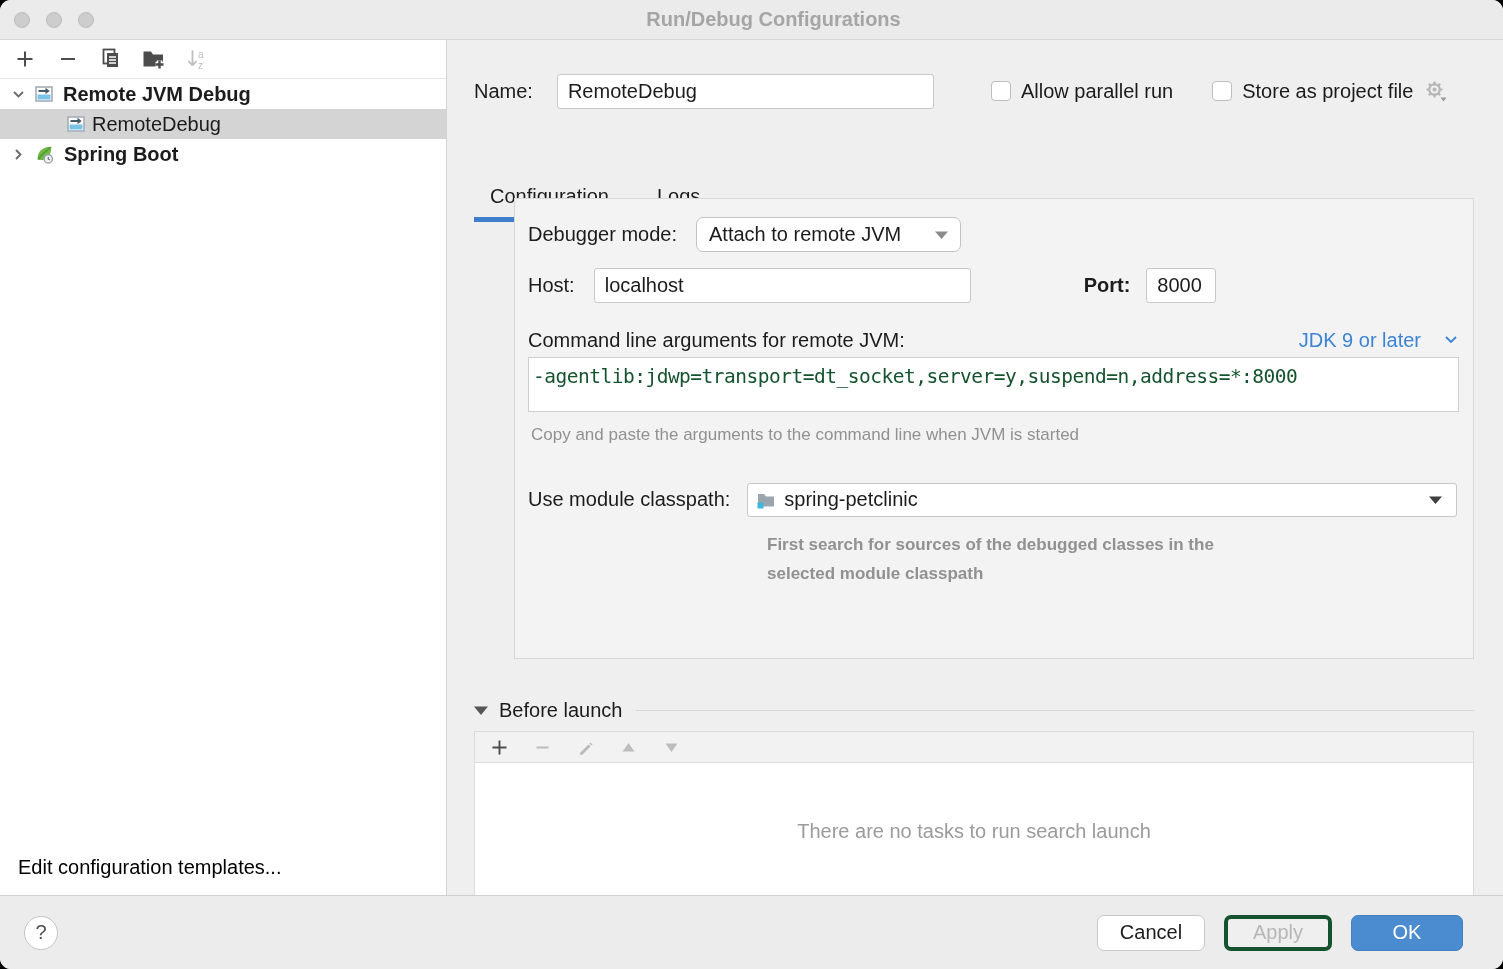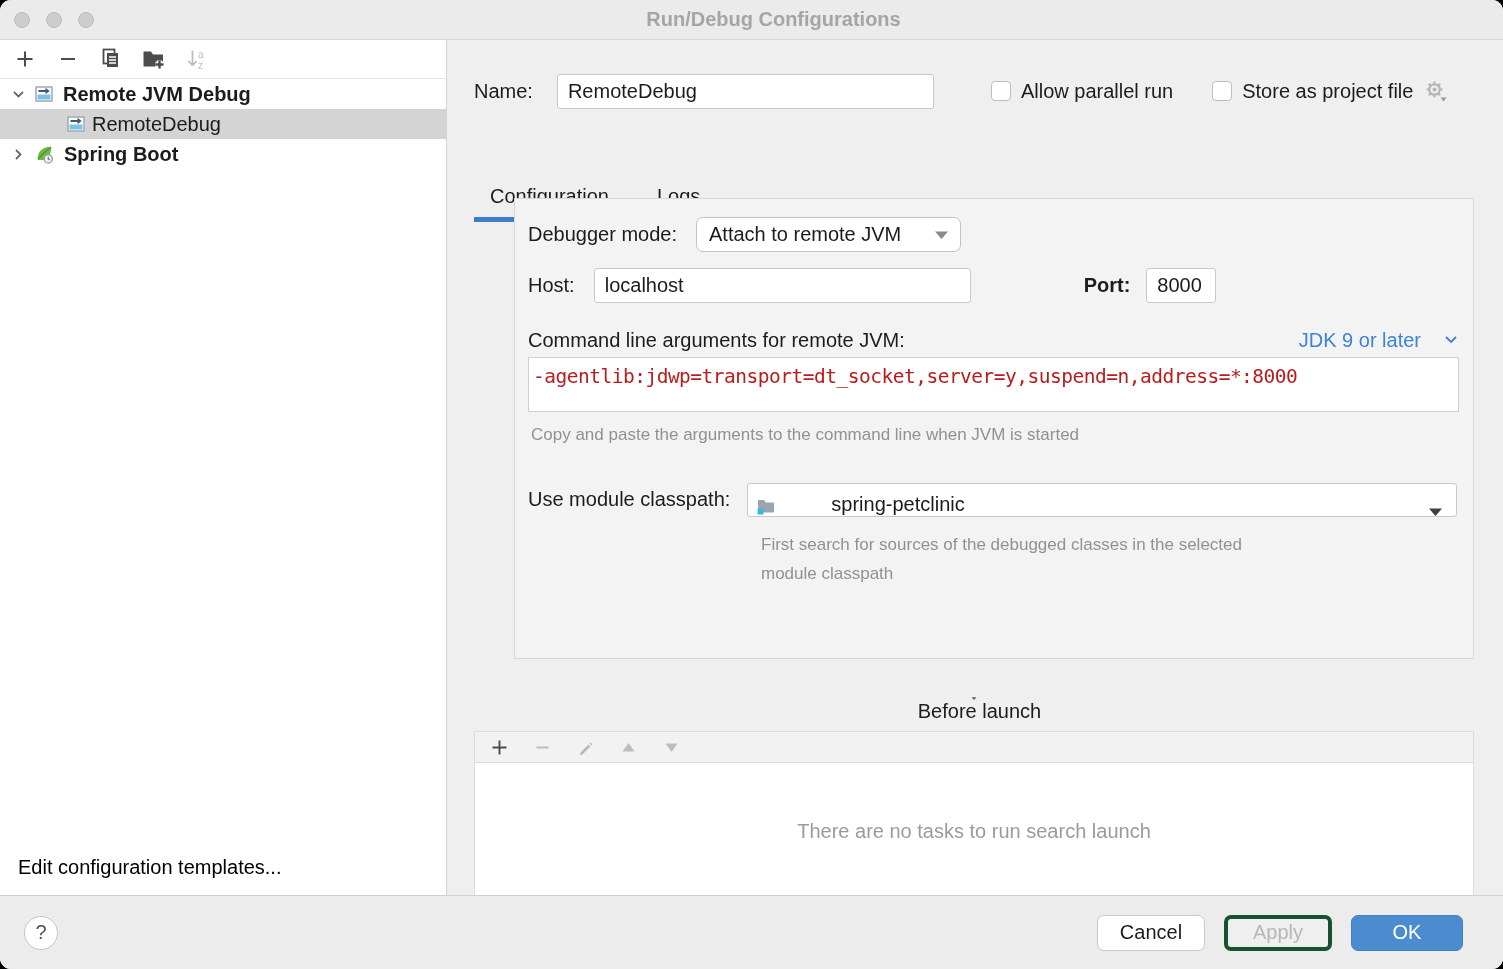--- a/index.html
+++ b/index.html
@@ -45,29 +45,29 @@
   .p-row{position:absolute;left:13px;right:16px;display:flex;align-items:center;font-size:20px;color:#1c1c1c;}
   .row-debugger{top:18px;height:35px;}
   .select{margin-left:19px;width:265px;height:35px;background:#fff;border:1px solid #c3c3c3;border-radius:7px;display:flex;align-items:center;padding:0 12px;cursor:pointer;}
   .select .sel-text{flex:1;}
   .row-host{top:69px;height:35px;}
   .host-input{width:377px;margin-left:19px;}
   .port-label{margin-left:113px;font-weight:bold;}
   .port-input{width:70px;margin-left:16px;text-align:left;}
   .row-cmd-label{top:127px;height:28px;}
   .jdk-link{margin-left:auto;display:flex;align-items:center;gap:24px;color:#3d83d6;cursor:pointer;text-align:center;}
-  .cmd-box{position:absolute;top:158px;left:13px;right:14px;height:55px;background:#fff;border:1px solid #cfcfcf;font-family:"DejaVu Sans Mono","Liberation Mono",monospace;font-size:19.5px;color:#b91c1c;padding:7px 8px 16px 4px;letter-spacing:-0.5px;white-space:nowrap;overflow:hidden;}
+  .cmd-box{position:absolute;top:158px;left:13px;right:14px;height:55px;background:#fff;border:1px solid #cfcfcf;font-family:"DejaVu Sans Mono","Liberation Mono",monospace;font-size:19.5px;color:#14532d;padding:7px 8px 16px 4px;letter-spacing:-0.5px;white-space:nowrap;overflow:hidden;}
   .hint{color:#919191;font-size:17px;}
   .hint1{position:absolute;top:226px;left:16px;}
   .row-classpath{top:283px;height:35px;}
-  .combo{flex:1;margin-left:17px;height:34px;background:#fff;border:1px solid #c8c8c8;border-radius:3px;display:flex;align-items:flex-end;padding:0 14px 0 8px;cursor:pointer;gap:47px;}
+  .combo{flex:1;margin-left:17px;height:34px;background:#fff;border:1px solid #c8c8c8;border-radius:3px;display:flex;align-items:center;padding:0 14px 0 8px;cursor:pointer;}
   .combo .combo-text{margin-left:8px;flex:1;}
-  .cp-hint{position:absolute;top:331px;left:246px;width:505px;line-height:29px;}
-
-  .bl-header{position:absolute;top:657px;left:26px;right:29px;height:26px;display:flex;align-items:center;font-size:20px;color:#1c1c1c;flex-direction:column;}
+  .cp-hint{position:absolute;top:331px;left:252px;width:505px;line-height:29px;font-weight:bold;}
+
+  .bl-header{position:absolute;top:657px;left:26px;right:29px;height:26px;display:flex;align-items:center;font-size:20px;color:#1c1c1c;}
   .bl-title{margin-left:11px;white-space:nowrap;}
   .bl-divider{flex:1;height:1px;background:#d9d9d9;margin-left:14px;}
   .bl-toolbar{position:absolute;top:691px;left:26px;right:29px;height:32px;background:#f2f2f2;border:1px solid #dcdcdc;display:flex;align-items:center;gap:23px;padding-left:14px;}
   .bl-icon{display:flex;align-items:center;justify-content:center;width:20px;height:20px;cursor:pointer;}
   .bl-list{position:absolute;top:723px;left:26px;right:29px;bottom:0;background:#fff;border-left:1px solid #dcdcdc;border-right:1px solid #dcdcdc;}
   .bl-empty{margin-top:57px;text-align:center;color:#9b9b9b;font-size:20px;}
 
   
   .footer{position:absolute;bottom:0;left:0;right:0;height:74px;background:#ececec;border-top:1px solid #d0d0d0;display:flex;align-items:center;}
   .help-btn{margin-left:24px;width:34px;height:34px;border-radius:50%;background:#fff;border:1px solid #c5c5c5;display:flex;align-items:center;justify-content:center;font-size:20px;color:#4f4f4f;cursor:pointer;}

